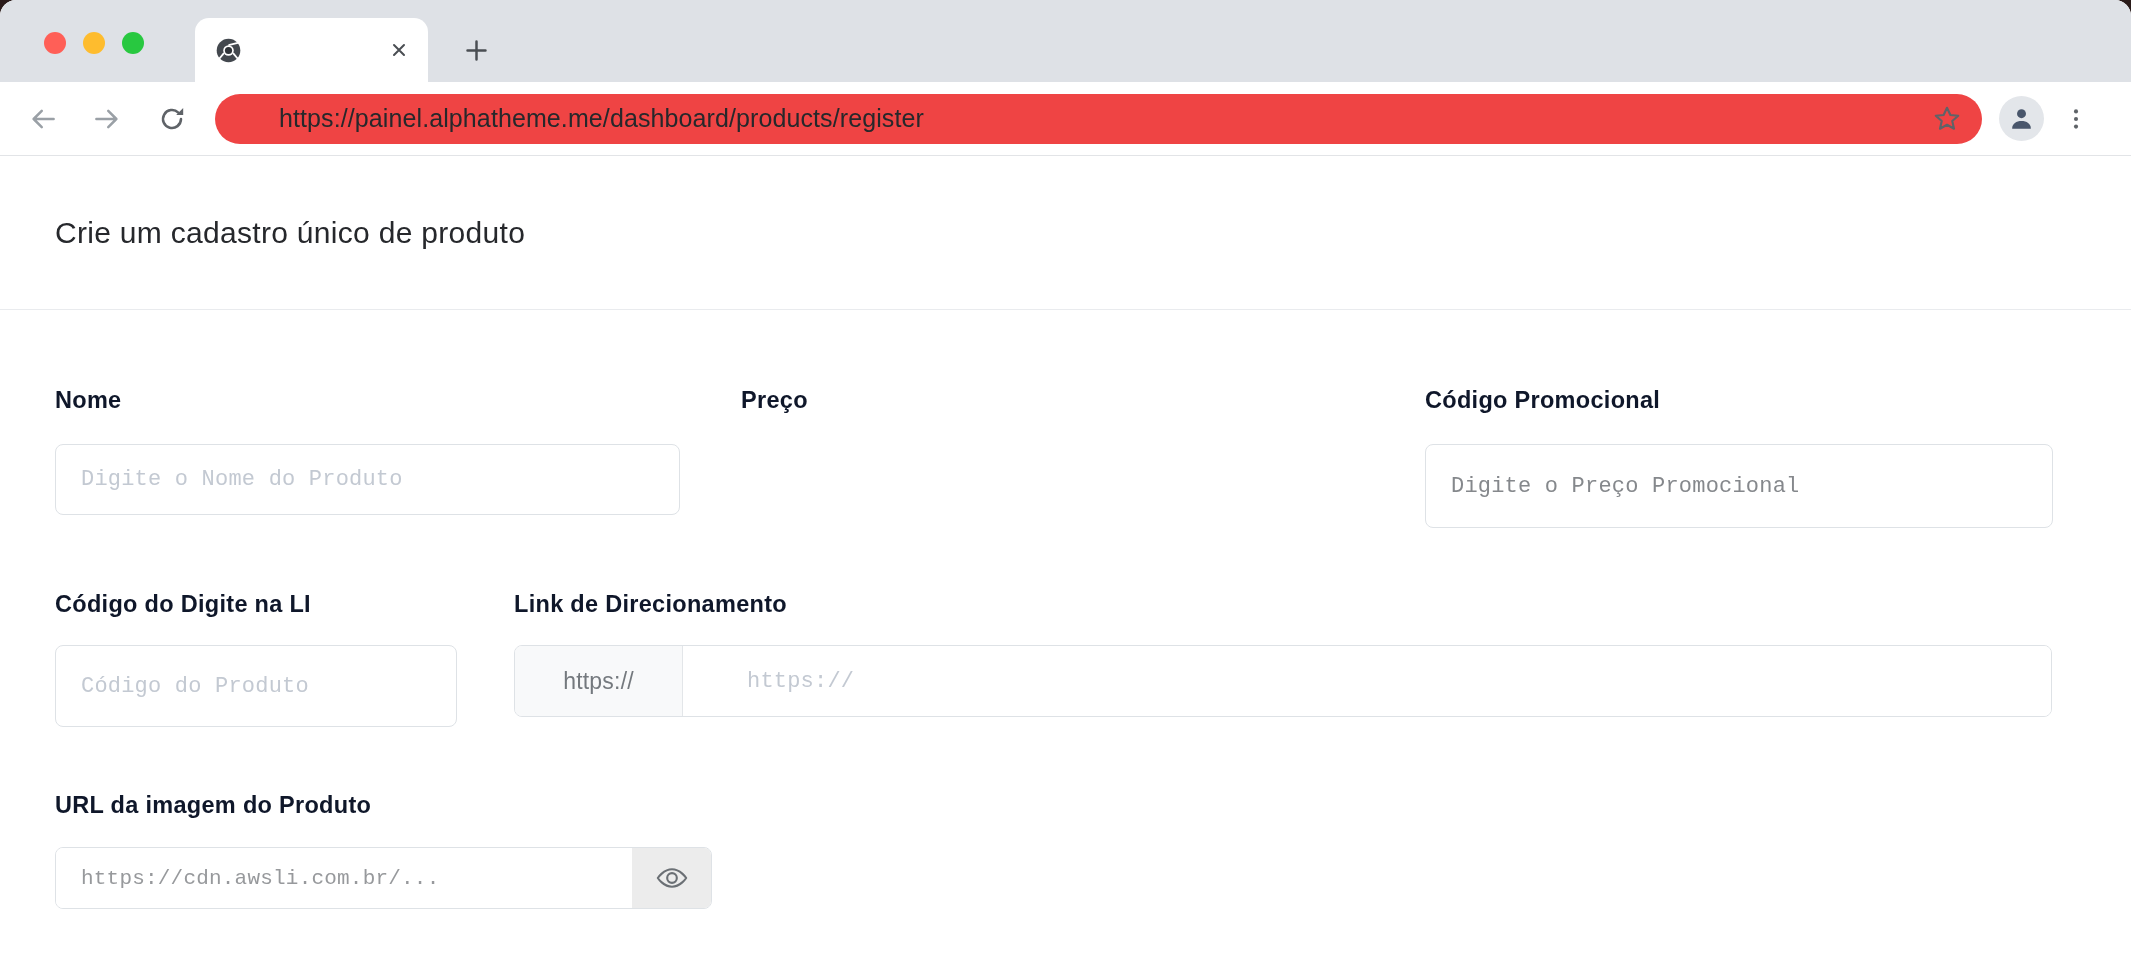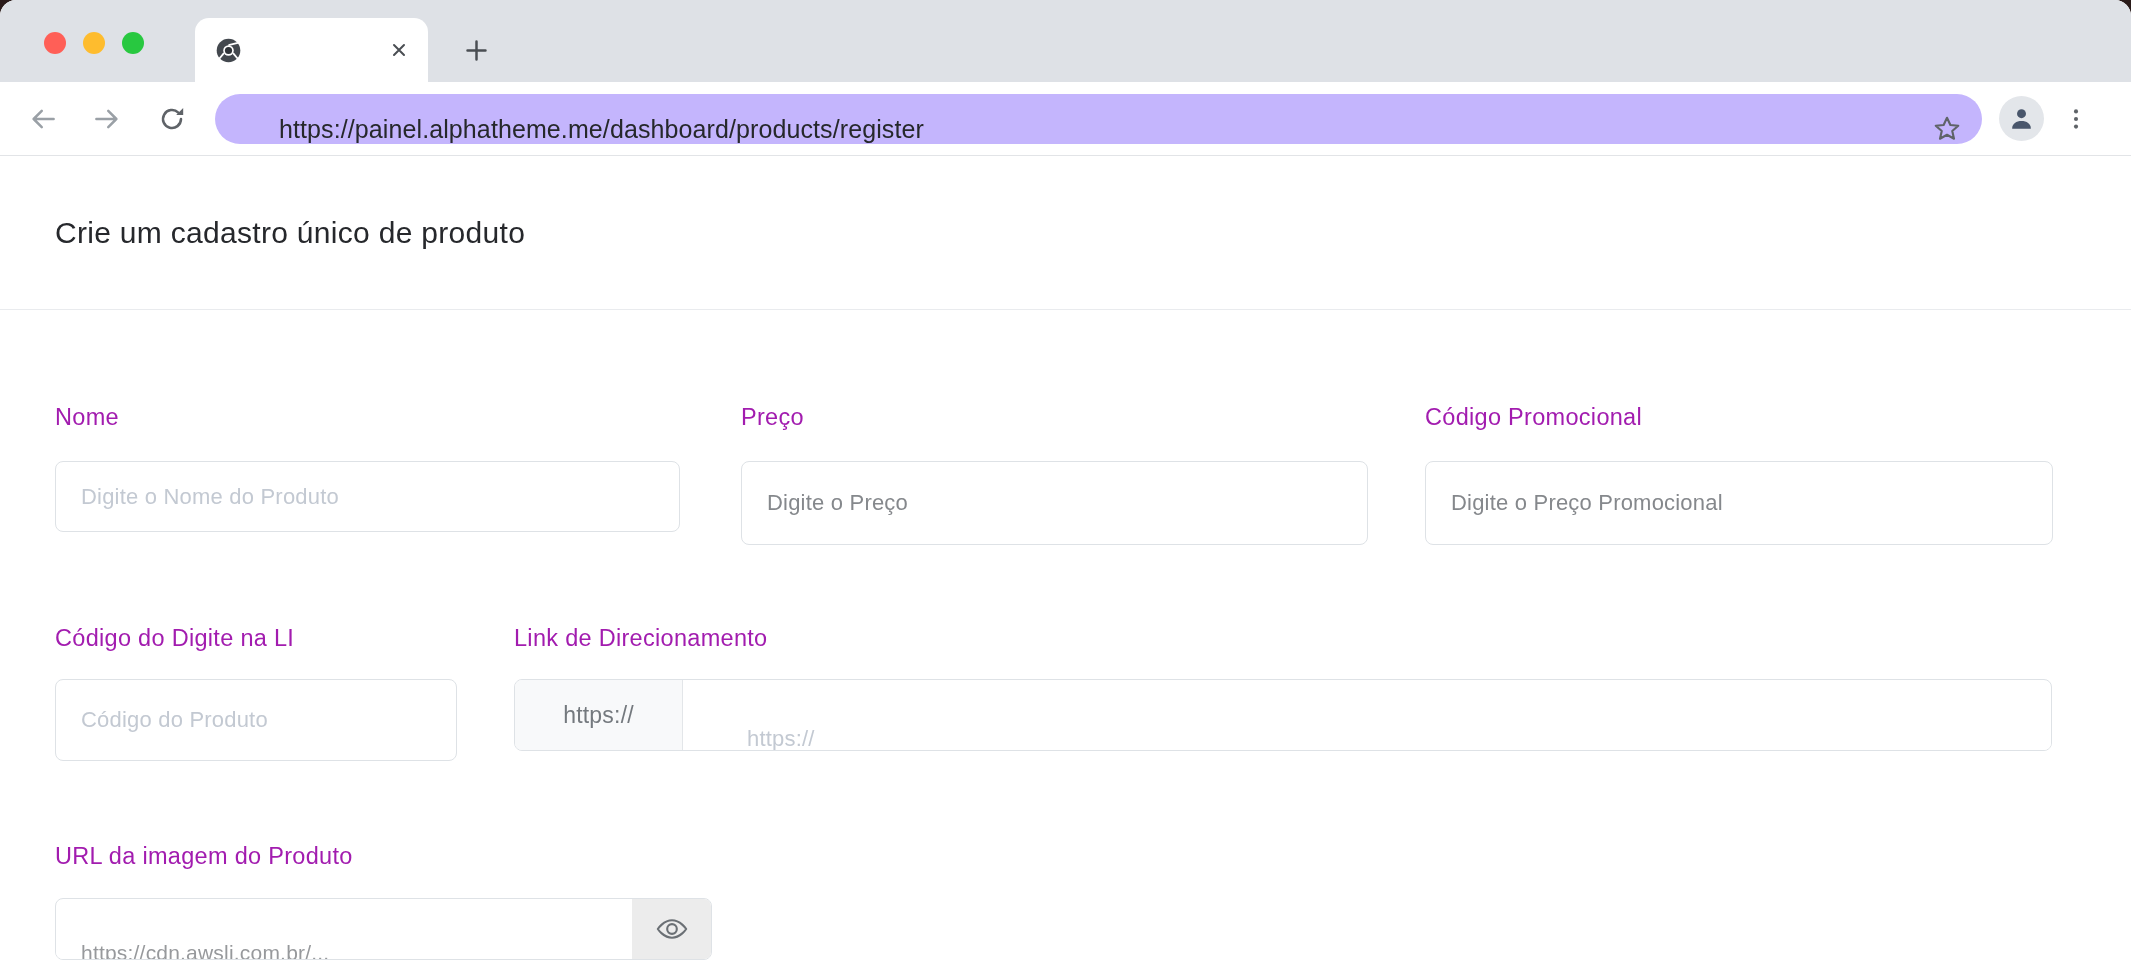--- a/index.html
+++ b/index.html
@@ -36,21 +36,21 @@
   .navbar {
     height:74px; background:#ffffff; border-bottom:1px solid #e2e4e7;
     display:flex; align-items:center;
   }
   .nav-btn { width:30px; height:30px; display:flex; align-items:center; justify-content:center; cursor:pointer; flex:0 0 auto; }
   .nav-btn.back { margin-left:28px; }
   .nav-btn.fwd  { margin-left:34px; }
   .nav-btn.reload { margin-left:35px; }
   .urlbar {
     margin-left:28px; width:1767px; height:50px; border-radius:25px;
-    background:#c4b5fd; display:flex; align-items:flex-end; flex:0 0 auto;
+    background:#ef4444; display:flex; align-items:center; flex:0 0 auto;
   }
   .url-text { margin-left:64px; font-size:25px; color:#26282b; letter-spacing:0.1px; white-space:nowrap; }
   .star-btn { margin-left:auto; margin-right:20px; width:30px; height:30px; display:flex; align-items:center; justify-content:center; cursor:pointer; }
   .avatar {
     margin-left:17px; width:45px; height:45px; border-radius:50%;
     background:#e3e6ea; display:flex; align-items:center; justify-content:center;
     cursor:pointer; flex:0 0 auto;
   }
   .kebab { margin-left:18px; width:28px; height:34px; display:flex; align-items:center; justify-content:center; cursor:pointer; flex:0 0 auto; }
 
@@ -58,35 +58,35 @@
   .content { background:#ffffff; height:804px; }
   .page-header {
     height:154px; border-bottom:1px solid #e9ebee;
     display:flex; align-items:center; padding-left:55px;
   }
   .page-header h1 { font-size:30px; font-weight:400; color:#26282c; letter-spacing:0.3px; }
 
   .form { padding-left:55px; }
   .frow { display:flex; align-items:flex-start; }
   .field-label {
-    display:block; font-size:23.5px; font-weight:400; color:#a21caf;
-    letter-spacing:0.3px; line-height:28px;margin-top:17px;
+    display:block; font-size:23.5px; font-weight:700; color:#0f172a;
+    letter-spacing:0.3px; line-height:28px;
   }
   .row1 { margin-top:76px; }
   .row1 .field-label { margin-bottom:30px; }
   .row2 { margin-top:62px; }
   .row2 .field-label { margin-bottom:27px; }
   .row3 { margin-top:64px; }
   .row3 .field-label { margin-bottom:28px; }
 
   .txt-input {
     width:100%; border:1px solid #dee2e6; border-radius:8px;
     font-size:22px; color:#33383d; padding:4px 25px; outline:none;
-    font-family:Liberation Sans, sans-serif; letter-spacing:0.2px;
-    background:#fff; display:block;margin-top:24px;
+    font-family:Liberation Mono, monospace; letter-spacing:0.2px;
+    background:#fff; display:block;
   }
   .ph-light::placeholder { color:#c3c9d2; opacity:1; }
   .ph-dark::placeholder  { color:#85888c; opacity:1; }
   .ph-mid::placeholder   { color:#97999c; opacity:1; }
 
   .f-nome  { width:625px; }
   .f-preco { width:627px; margin-left:61px; }
   .f-promo { width:628px; margin-left:57px; }
   .f-nome  .txt-input { height:71px; }
   .f-preco .txt-input, .f-promo .txt-input { height:84px; }
@@ -205,21 +205,20 @@
 
     <div class="form">
 
       <div class="frow row1">
         <div class="f-nome">
           <label class="field-label">Nome</label>
           <input class="txt-input ph-light" type="text" placeholder="Digite o Nome do Produto" style="">
         </div>
         <div class="f-preco">
           <label class="field-label">Preço</label>
-          <input class="txt-input ph-dark" type="text" placeholder="Digite o Preço" style="">
         </div>
         <div class="f-promo">
           <label class="field-label">Código Promocional</label>
           <input class="txt-input ph-dark" type="text" placeholder="Digite o Preço Promocional" style="">
         </div>
       </div>
 
       <div class="frow row2">
         <div class="f-codigo">
           <label class="field-label">Código do Digite na LI</label>

